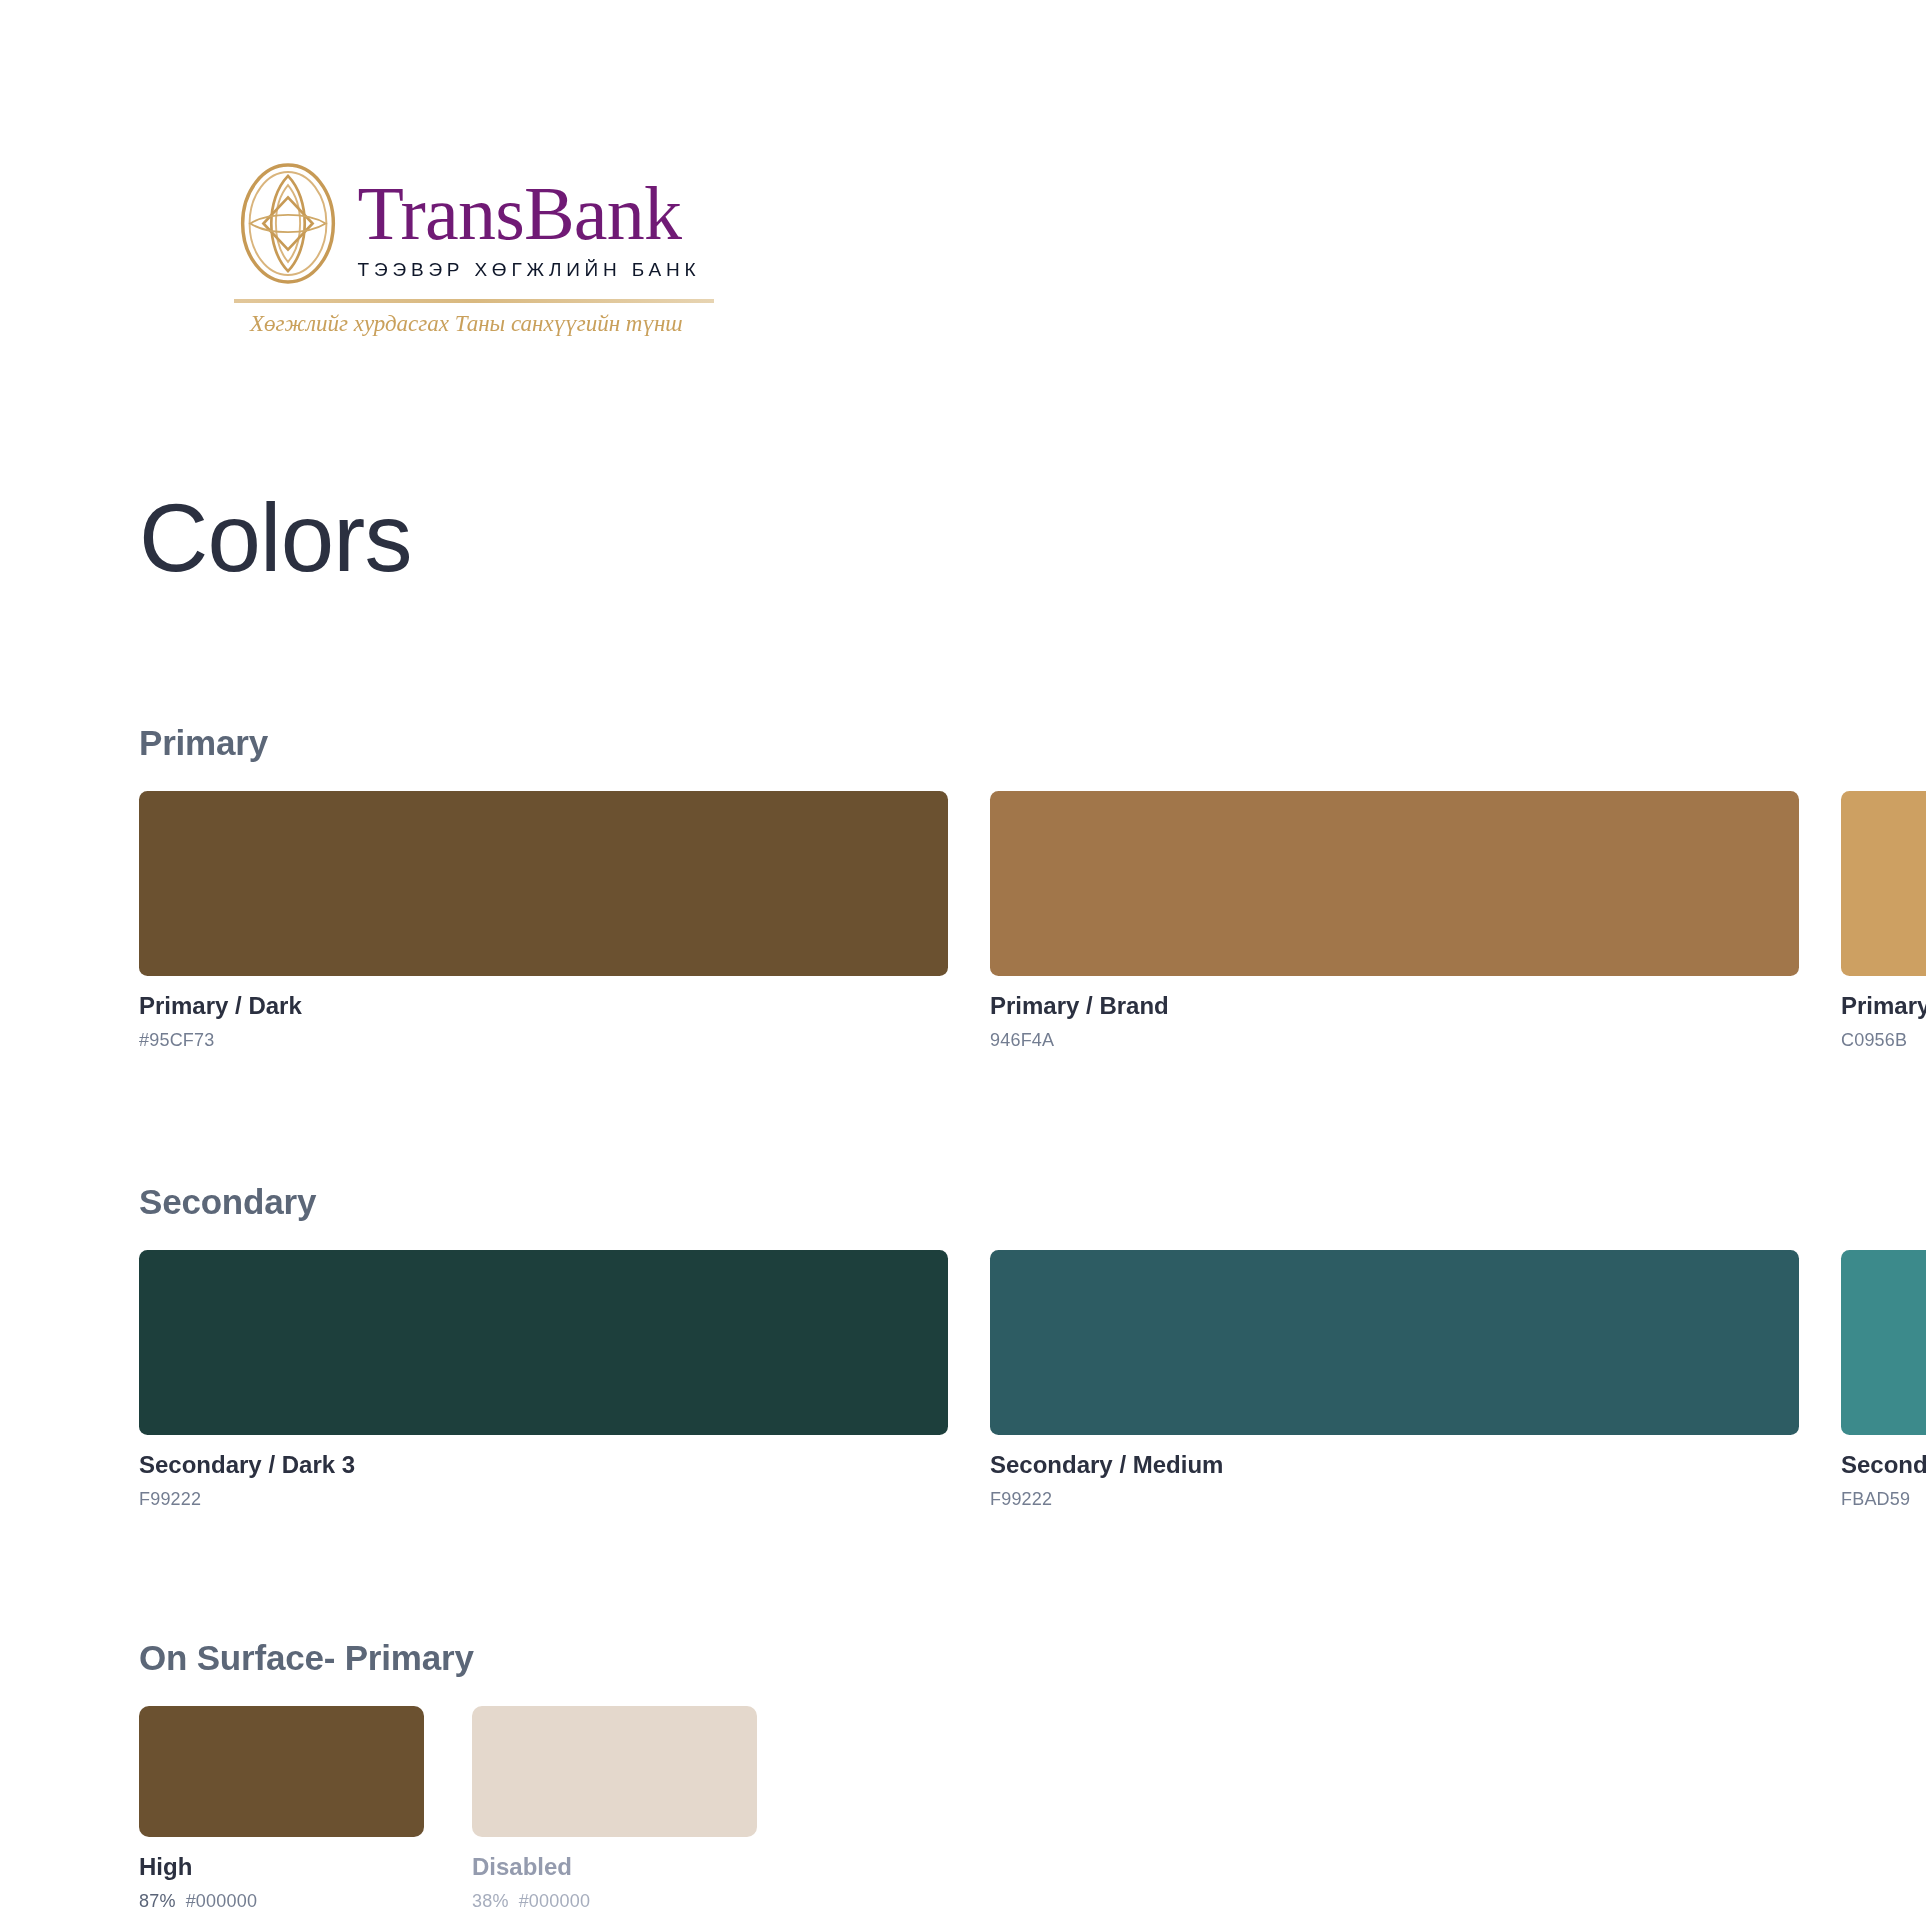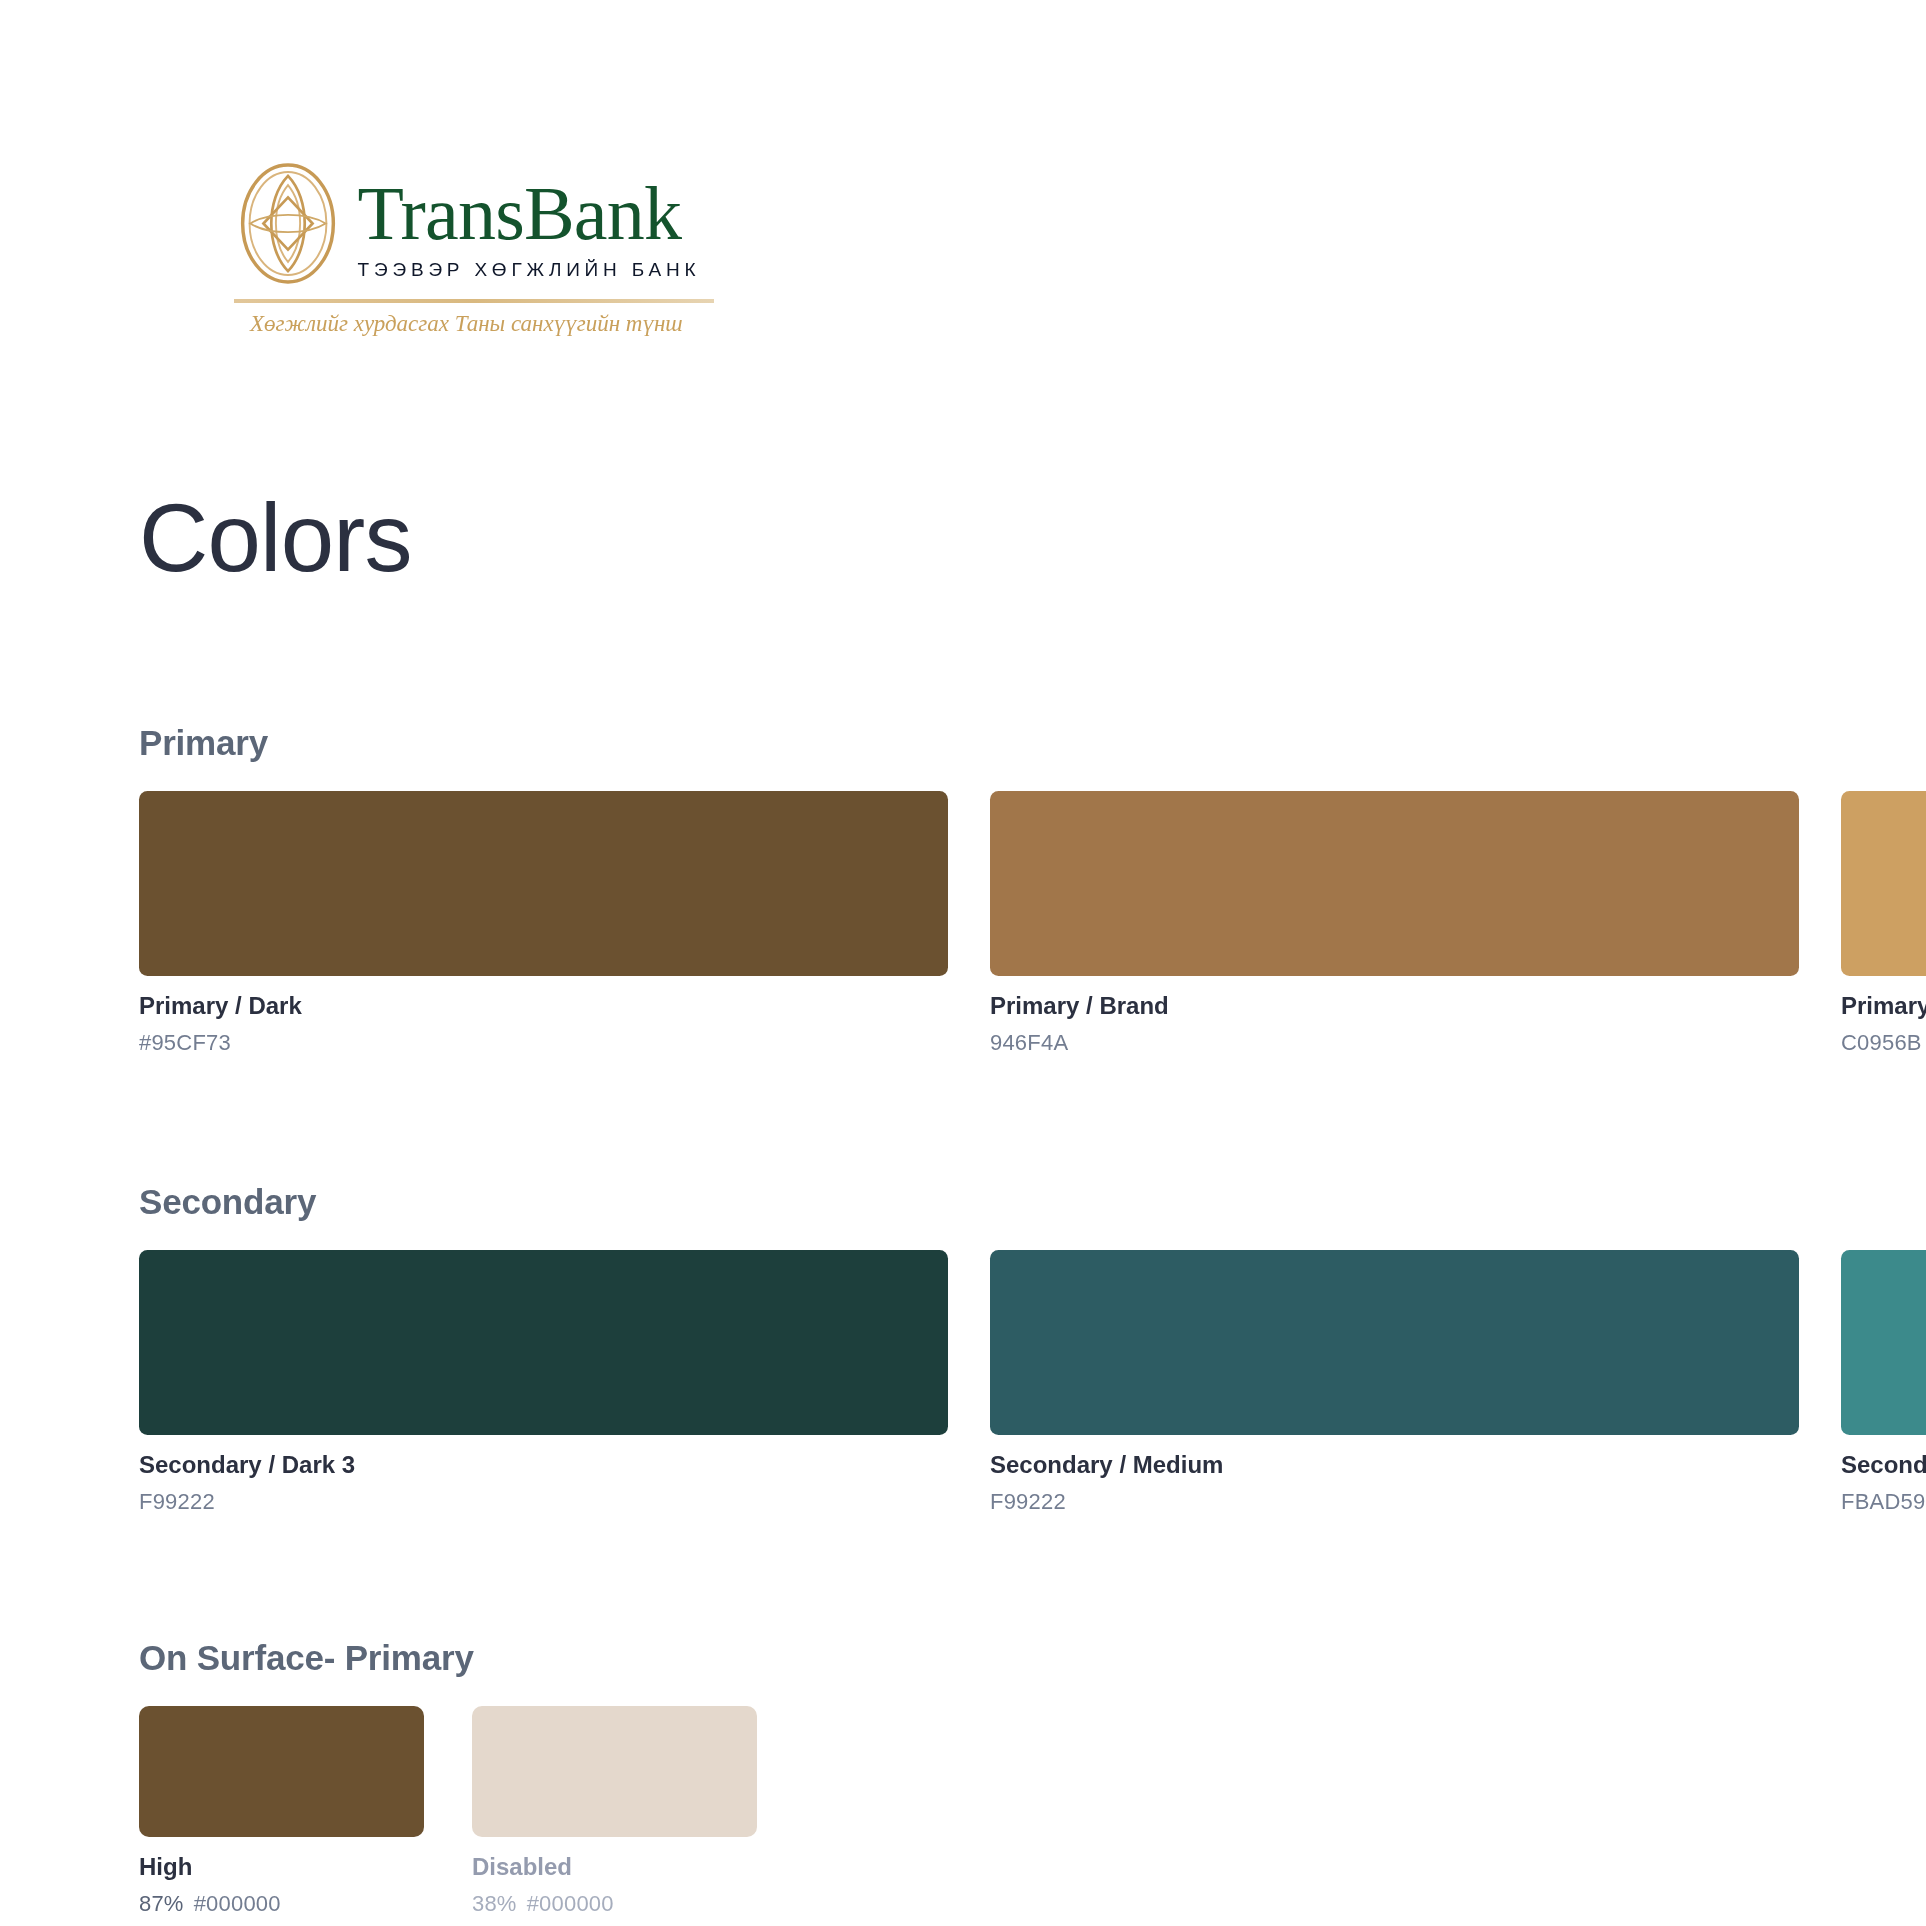--- a/index.html
+++ b/index.html
@@ -41,21 +41,21 @@
   .logo-text-col {
     padding-top: 15.4px;
     display: flex;
     flex-direction: column;
   }
   .logo-wordmark {
     font-family: "Liberation Serif", serif;
     font-size: 76px;
     line-height: 0.96;
     letter-spacing: -0.8px;
-    color: #14532d;
+    color: #701a75;
     font-weight: 400;
     white-space: nowrap;
   }
   .logo-subtitle {
     font-family: "Liberation Sans", sans-serif;
     font-size: 19px;
     letter-spacing: 4.8px;
     color: #0f172a;
     margin-top: 8.5px;
     white-space: nowrap;
@@ -130,21 +130,21 @@
     font-size: 24px;
     font-weight: 700;
     color: #2b3040;
     line-height: 1.15;
     white-space: nowrap;
   }
   .chip-label.muted { color: #949bae; }
 
   .chip-meta {
     margin-top: 10px;
-    font-size: 22px;
+    font-size: 18px;
     color: #737d91;
     line-height: 1.2;
     white-space: nowrap;
     letter-spacing: 0.2px;
   }
   .chip-meta .pct { color: #5a6478; margin-right: 10px; }
   .chip-meta.muted, .chip-meta.muted .pct { color: #a6adbd; }
 </style>
 </head>
 <body>

